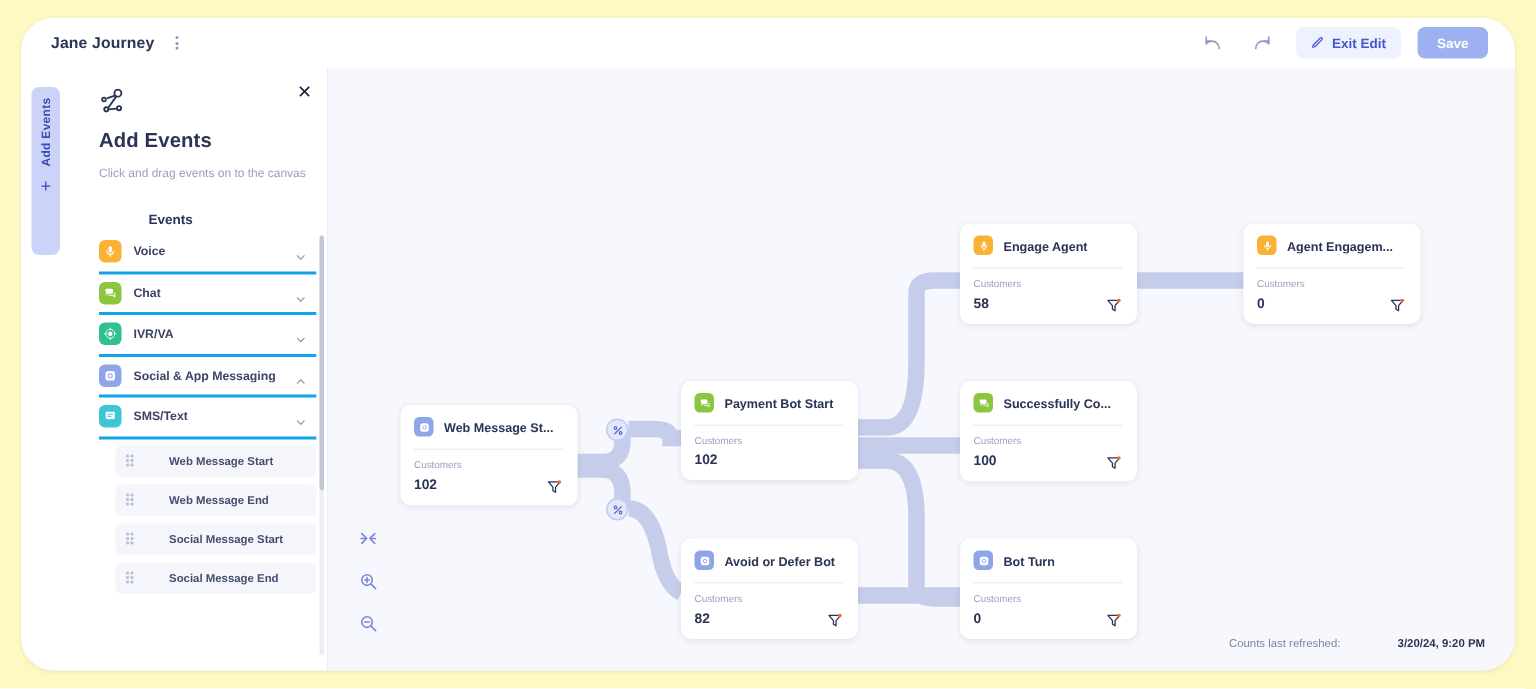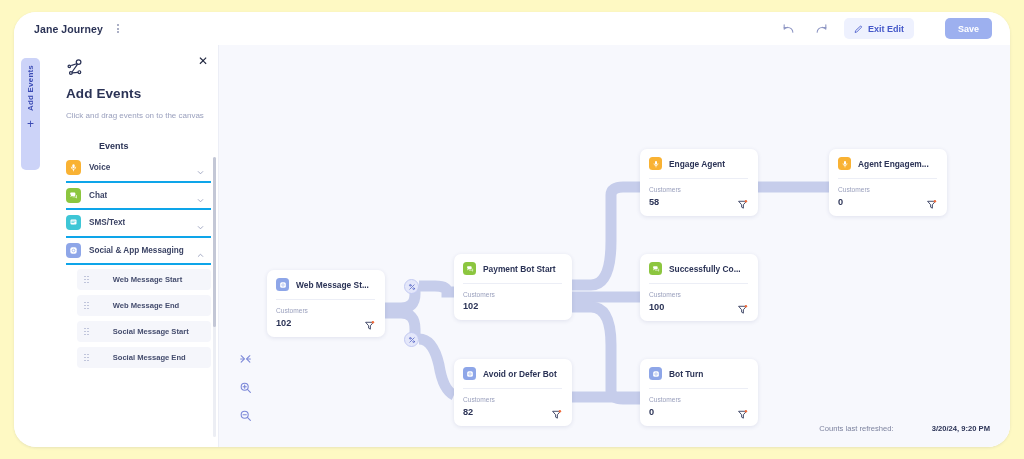--- a/index.html
+++ b/index.html
@@ -74,21 +74,20 @@
   }
   .btn-exit .lbl {
     font-size: 9px; font-weight: 700; color: #4558c9; white-space: nowrap;
   }
   .btn-save {
     height: 21px; padding: 0 13px;
     background: #9db0ef;
     border-radius: 5px;
     display: flex; align-items: center; justify-content: center;
     cursor: pointer;
-    margin-left: 20px;
   }
   .btn-save .lbl { font-size: 9px; font-weight: 700; color: #ffffff; }
 
   
   .body-area {
     position: absolute;
     left: 0; top: 33px;
     width: 996px; height: 402px;
     background: #ffffff;
   }
@@ -343,42 +342,55 @@
                   <path d="M3 6.5A2.5 2.5 0 0 1 5.5 4h9A2.5 2.5 0 0 1 17 6.5v4A2.5 2.5 0 0 1 14.5 13H8l-4 3.2V13H5.5"></path>
                   <path d="M9 15.5h7l4 3V11" fill="none" stroke="#fff" stroke-width="1.8" stroke-linejoin="round"></path>
                 </svg>
               </span>
               <span class="cat-name">Chat</span>
               <span class="chev"><svg width="9" height="9" viewBox="0 0 24 24" fill="none" stroke="#9aa0bd" stroke-width="2.4" stroke-linecap="round" stroke-linejoin="round">
                   <polyline points="6,9.5 12,15.5 18,9.5"></polyline>
                 </svg></span>
             </div>
             <div class="cat-row">
+              <span class="cat-ico" style="background:#2fc08b">
+                <svg width="9" height="9" viewBox="0 0 24 24" fill="#ffffff">
+                  <circle cx="12" cy="12" r="4"></circle>
+                  <circle cx="12" cy="12" r="8" fill="none" stroke="#fff" stroke-width="1.6"></circle>
+                  <path d="M12 2v3 M12 19v3 M2 12h3 M19 12h3" stroke="#fff" stroke-width="1.8" stroke-linecap="round"></path>
+                </svg>
+              </span>
+              <span class="cat-name">IVR/VA</span>
+              <span class="chev"><svg width="9" height="9" viewBox="0 0 24 24" fill="none" stroke="#9aa0bd" stroke-width="2.4" stroke-linecap="round" stroke-linejoin="round">
+                  <polyline points="6,9.5 12,15.5 18,9.5"></polyline>
+                </svg></span>
+            </div>
+            <div class="cat-row">
+              <span class="cat-ico" style="background:#8ea6e8">
+                <svg width="9" height="9" viewBox="0 0 24 24" fill="#ffffff">
+                  <rect x="3.5" y="3.5" width="17" height="17" rx="5"></rect>
+                  <circle cx="12" cy="12" r="3.6" fill="none" stroke="#8ea6e8" stroke-width="1.8"></circle>
+                </svg>
+              </span>
+              <span class="cat-name">Social &amp; App Messaging</span>
+              <span class="chev"><svg width="9" height="9" viewBox="0 0 24 24" fill="none" stroke="#9aa0bd" stroke-width="2.4" stroke-linecap="round" stroke-linejoin="round">
+                  <polyline points="6,14.5 12,8.5 18,14.5"></polyline>
+                </svg></span>
+            </div>
+            <div class="cat-row">
               <span class="cat-ico" style="background:#3ec6d6">
                 <svg width="9" height="9" viewBox="0 0 24 24" fill="#ffffff">
                   <rect x="4" y="4" width="16" height="13" rx="2.5"></rect>
                   <path d="M8 19.5 L11 16.5 h2" fill="#fff"></path>
                   <path d="M7.5 8.5h9 M7.5 12h6" stroke="#3ec6d6" stroke-width="1.8" stroke-linecap="round"></path>
                 </svg>
               </span>
               <span class="cat-name">SMS/Text</span>
               <span class="chev"><svg width="9" height="9" viewBox="0 0 24 24" fill="none" stroke="#9aa0bd" stroke-width="2.4" stroke-linecap="round" stroke-linejoin="round">
                   <polyline points="6,9.5 12,15.5 18,9.5"></polyline>
-                </svg></span>
-            </div>
-            <div class="cat-row">
-              <span class="cat-ico" style="background:#8ea6e8">
-                <svg width="9" height="9" viewBox="0 0 24 24" fill="#ffffff">
-                  <rect x="3.5" y="3.5" width="17" height="17" rx="5"></rect>
-                  <circle cx="12" cy="12" r="3.6" fill="none" stroke="#8ea6e8" stroke-width="1.8"></circle>
-                </svg>
-              </span>
-              <span class="cat-name">Social &amp; App Messaging</span>
-              <span class="chev"><svg width="9" height="9" viewBox="0 0 24 24" fill="none" stroke="#9aa0bd" stroke-width="2.4" stroke-linecap="round" stroke-linejoin="round">
-                  <polyline points="6,14.5 12,8.5 18,14.5"></polyline>
                 </svg></span>
             </div>
             <div class="sub-list">
               <div class="sub-row">
                 <span class="grip">
     <span class="col">
                     <i></i>
                     <i></i>
                     <i></i>
                   </span>

